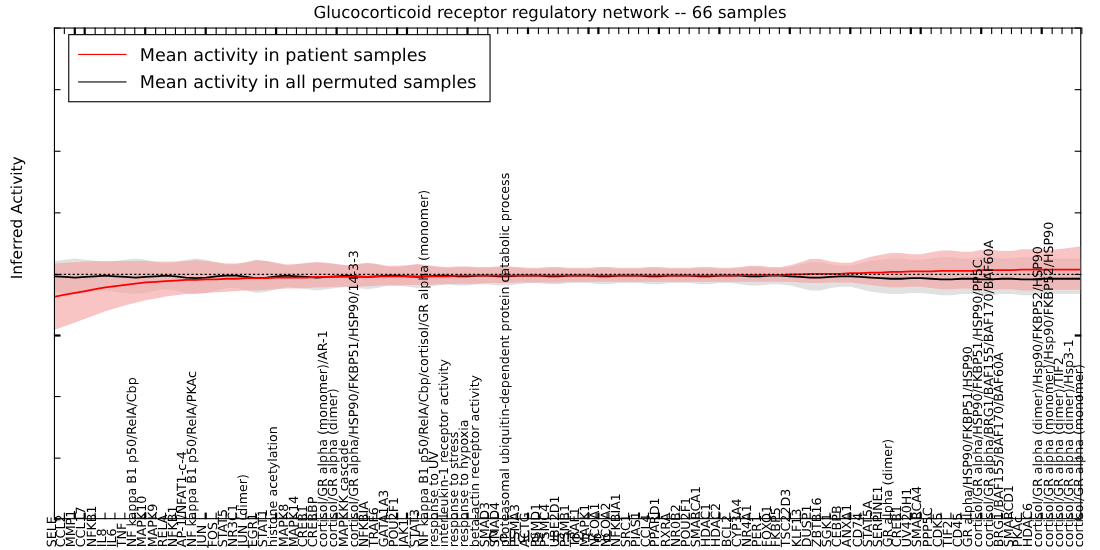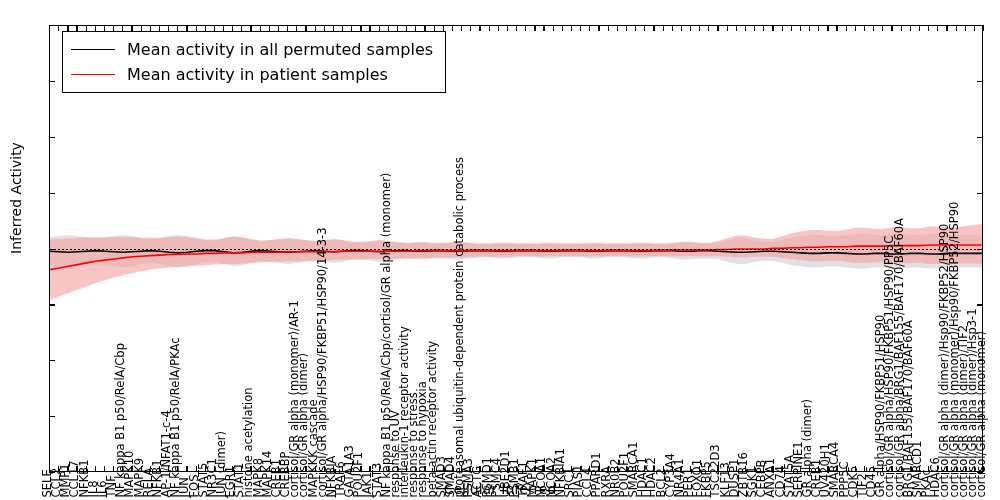--- a/index.html
+++ b/index.html
@@ -45,41 +45,42 @@
                pointer-events:none;}
   .cat{position:absolute;bottom:0;transform-origin:left bottom;
        transform:rotate(-90deg);white-space:nowrap;font-size:11.5px;
        line-height:1;color:#000;}
 </style>
 </head>
 <body>
 
 <div id="root">
 
+  <div id="title">Glucocorticoid receptor regulatory network -- 66 samples</div>
 
   <div id="ylabel">Inferred Activity</div>
   <div id="yticks-container"></div>
 
   <div id="plot">
     <svg id="series" viewBox="0 0 934 447" preserveAspectRatio="none">
         <path d="M0.00,211.21 L9.16,210.09 L18.31,208.97 L27.47,210.09 L36.63,211.21 L45.78,212.32 L54.94,211.21 L64.10,210.09 L73.25,208.97 L82.41,210.09 L91.57,212.32 L100.73,213.44 L109.88,212.32 L119.04,210.09 L128.20,208.97 L137.35,210.09 L146.51,212.32 L155.67,214.56 L164.82,214.56 L173.98,212.32 L183.14,210.09 L192.29,211.21 L201.45,213.44 L210.61,215.68 L219.76,214.56 L228.92,213.44 L238.08,212.32 L247.24,213.44 L256.39,214.56 L265.55,215.68 L274.71,214.56 L283.86,213.44 L293.02,214.56 L302.18,216.79 L311.33,216.79 L320.49,215.68 L329.65,214.56 L338.80,215.68 L347.96,216.79 L357.12,217.91 L366.27,216.79 L375.43,216.79 L384.59,217.91 L393.75,217.91 L402.90,216.79 L412.06,216.79 L421.22,217.91 L430.37,218.47 L439.53,218.47 L448.69,217.91 L457.84,217.91 L467.00,218.47 L476.16,218.47 L485.31,218.47 L494.47,217.91 L503.63,217.91 L512.78,218.47 L521.94,218.47 L531.10,218.47 L540.25,217.91 L549.41,217.91 L558.57,218.47 L567.73,218.47 L576.88,218.47 L586.04,217.91 L595.20,217.91 L604.35,218.47 L613.51,218.47 L622.67,217.91 L631.82,216.79 L640.98,216.79 L650.14,217.91 L659.29,217.91 L668.45,216.79 L677.61,214.56 L686.76,212.32 L695.92,212.32 L705.08,214.56 L714.24,215.68 L723.39,215.68 L732.55,213.44 L741.71,211.21 L750.86,210.09 L760.02,208.97 L769.18,208.97 L778.33,210.09 L787.49,210.09 L796.65,208.97 L805.80,207.85 L814.96,207.85 L824.12,208.97 L833.27,208.97 L842.43,207.85 L851.59,207.85 L860.75,208.97 L869.90,208.97 L879.06,207.85 L888.22,207.85 L897.37,208.97 L906.53,208.97 L915.69,208.97 L924.84,208.97 L934.00,208.97 L934.00,241.38 L924.84,241.38 L915.69,241.38 L906.53,241.38 L897.37,241.38 L888.22,242.50 L879.06,242.50 L869.90,241.38 L860.75,241.38 L851.59,242.50 L842.43,242.50 L833.27,241.38 L824.12,241.38 L814.96,242.50 L805.80,242.50 L796.65,241.38 L787.49,240.26 L778.33,240.26 L769.18,241.38 L760.02,241.38 L750.86,240.26 L741.71,239.15 L732.55,236.91 L723.39,234.68 L714.24,234.68 L705.08,235.79 L695.92,238.03 L686.76,238.03 L677.61,235.79 L668.45,233.56 L659.29,232.44 L650.14,232.44 L640.98,233.56 L631.82,233.56 L622.67,232.44 L613.51,231.32 L604.35,231.32 L595.20,232.44 L586.04,232.44 L576.88,231.32 L567.73,231.32 L558.57,231.32 L549.41,232.44 L540.25,232.44 L531.10,231.32 L521.94,231.32 L512.78,231.32 L503.63,232.44 L494.47,232.44 L485.31,231.32 L476.16,231.32 L467.00,231.32 L457.84,232.44 L448.69,232.44 L439.53,231.32 L430.37,231.32 L421.22,232.44 L412.06,233.56 L402.90,233.56 L393.75,232.44 L384.59,232.44 L375.43,233.56 L366.27,233.56 L357.12,232.44 L347.96,233.56 L338.80,234.68 L329.65,235.79 L320.49,234.68 L311.33,233.56 L302.18,233.56 L293.02,235.79 L283.86,236.91 L274.71,235.79 L265.55,234.68 L256.39,235.79 L247.24,236.91 L238.08,238.03 L228.92,236.91 L219.76,235.79 L210.61,234.68 L201.45,236.91 L192.29,239.15 L183.14,240.26 L173.98,238.03 L164.82,235.79 L155.67,235.79 L146.51,238.03 L137.35,240.26 L128.20,241.38 L119.04,240.26 L109.88,238.03 L100.73,236.91 L91.57,238.03 L82.41,240.26 L73.25,241.38 L64.10,240.26 L54.94,239.15 L45.78,238.03 L36.63,239.15 L27.47,240.26 L18.31,241.38 L9.16,240.26 L0.00,239.15 Z" fill="#c8c8c8" fill-opacity="0.55" stroke="none"></path>
         <path d="M0.00,213.44 L9.16,212.88 L18.31,212.32 L27.47,211.77 L36.63,211.21 L45.78,211.21 L54.94,211.21 L64.10,211.21 L73.25,211.21 L82.41,211.21 L91.57,211.77 L100.73,211.77 L109.88,211.77 L119.04,211.21 L128.20,210.65 L137.35,211.21 L146.51,212.32 L155.67,213.44 L164.82,213.44 L173.98,212.32 L183.14,210.65 L192.29,211.21 L201.45,212.88 L210.61,214.56 L219.76,214.00 L228.92,212.88 L238.08,212.32 L247.24,212.88 L256.39,214.00 L265.55,215.12 L274.71,214.00 L283.86,212.88 L293.02,214.00 L302.18,215.68 L311.33,215.68 L320.49,215.12 L329.65,214.00 L338.80,215.12 L347.96,216.24 L357.12,216.79 L366.27,216.24 L375.43,216.24 L384.59,216.79 L393.75,216.79 L402.90,216.24 L412.06,216.24 L421.22,216.79 L430.37,217.35 L439.53,217.35 L448.69,216.79 L457.84,216.79 L467.00,217.35 L476.16,217.35 L485.31,217.35 L494.47,216.79 L503.63,216.79 L512.78,217.35 L521.94,217.35 L531.10,217.35 L540.25,216.79 L549.41,216.79 L558.57,217.35 L567.73,217.35 L576.88,217.35 L586.04,216.79 L595.20,216.79 L604.35,217.35 L613.51,217.35 L622.67,216.79 L631.82,215.68 L640.98,215.68 L650.14,216.79 L659.29,216.79 L668.45,215.12 L677.61,212.32 L686.76,209.53 L695.92,209.53 L705.08,211.77 L714.24,212.88 L723.39,212.88 L732.55,210.09 L741.71,207.30 L750.86,205.62 L760.02,203.94 L769.18,203.94 L778.33,205.06 L787.49,205.06 L796.65,203.39 L805.80,201.71 L814.96,201.71 L824.12,202.83 L833.27,202.83 L842.43,201.15 L851.59,201.15 L860.75,202.27 L869.90,202.27 L879.06,200.59 L888.22,200.59 L897.37,201.15 L906.53,201.15 L915.69,200.03 L924.84,198.91 L934.00,197.80 L934.00,237.47 L924.84,237.47 L915.69,237.47 L906.53,237.47 L897.37,237.47 L888.22,238.03 L879.06,238.03 L869.90,236.91 L860.75,236.91 L851.59,237.47 L842.43,237.47 L833.27,236.35 L824.12,236.35 L814.96,236.91 L805.80,236.91 L796.65,235.79 L787.49,234.68 L778.33,234.68 L769.18,235.23 L760.02,235.23 L750.86,234.12 L741.71,233.00 L732.55,231.88 L723.39,230.76 L714.24,230.76 L705.08,230.76 L695.92,231.32 L686.76,231.32 L677.61,230.76 L668.45,230.21 L659.29,230.21 L650.14,230.21 L640.98,230.21 L631.82,230.21 L622.67,230.21 L613.51,230.21 L604.35,230.21 L595.20,230.21 L586.04,230.21 L576.88,230.21 L567.73,230.21 L558.57,230.21 L549.41,230.21 L540.25,230.21 L531.10,230.21 L521.94,230.21 L512.78,230.21 L503.63,230.21 L494.47,230.21 L485.31,230.21 L476.16,230.21 L467.00,230.21 L457.84,230.76 L448.69,230.76 L439.53,230.76 L430.37,230.76 L421.22,230.76 L412.06,231.32 L402.90,231.32 L393.75,231.32 L384.59,231.88 L375.43,231.88 L366.27,231.88 L357.12,232.44 L347.96,232.44 L338.80,233.00 L329.65,233.00 L320.49,233.00 L311.33,233.56 L302.18,233.56 L293.02,233.56 L283.86,234.12 L274.71,234.68 L265.55,234.68 L256.39,234.68 L247.24,235.23 L238.08,235.23 L228.92,235.79 L219.76,236.35 L210.61,236.35 L201.45,236.91 L192.29,237.47 L183.14,238.03 L173.98,238.03 L164.82,238.59 L155.67,239.15 L146.51,239.70 L137.35,240.26 L128.20,240.82 L119.04,241.38 L109.88,242.50 L100.73,243.62 L91.57,245.29 L82.41,246.97 L73.25,249.20 L64.10,251.44 L54.94,254.23 L45.78,257.02 L36.63,260.38 L27.47,263.73 L18.31,267.08 L9.16,270.44 L0.00,273.79 Z" fill="#f4a0a0" fill-opacity="0.62" stroke="none"></path>
         <path d="M0.00,225.18 L9.16,225.74 L18.31,226.29 L27.47,225.74 L36.63,225.18 L45.78,224.62 L54.94,225.18 L64.10,225.74 L73.25,226.29 L82.41,225.74 L91.57,225.18 L100.73,224.62 L109.88,225.18 L119.04,226.29 L128.20,226.85 L137.35,226.29 L146.51,225.18 L155.67,224.62 L164.82,224.62 L173.98,225.74 L183.14,226.85 L192.29,226.29 L201.45,225.18 L210.61,224.62 L219.76,225.18 L228.92,225.74 L238.08,226.29 L247.24,225.74 L256.39,225.18 L265.55,224.62 L274.71,225.18 L283.86,225.74 L293.02,225.18 L302.18,224.62 L311.33,224.62 L320.49,225.18 L329.65,225.74 L338.80,225.18 L347.96,224.62 L357.12,224.62 L366.27,225.18 L375.43,225.18 L384.59,224.62 L393.75,224.62 L402.90,225.18 L412.06,225.18 L421.22,224.62 L430.37,224.62 L439.53,224.62 L448.69,225.18 L457.84,225.18 L467.00,224.62 L476.16,224.62 L485.31,224.62 L494.47,225.18 L503.63,225.18 L512.78,224.62 L521.94,224.62 L531.10,224.62 L540.25,225.18 L549.41,225.18 L558.57,224.62 L567.73,224.62 L576.88,224.62 L586.04,225.18 L595.20,225.18 L604.35,224.62 L613.51,224.62 L622.67,224.62 L631.82,225.18 L640.98,225.18 L650.14,224.62 L659.29,224.62 L668.45,225.18 L677.61,225.74 L686.76,226.29 L695.92,226.29 L705.08,225.74 L714.24,225.18 L723.39,225.18 L732.55,225.74 L741.71,226.29 L750.86,226.85 L760.02,227.41 L769.18,227.41 L778.33,226.85 L787.49,226.85 L796.65,227.41 L805.80,227.97 L814.96,227.97 L824.12,227.41 L833.27,227.41 L842.43,227.97 L851.59,227.97 L860.75,227.41 L869.90,227.41 L879.06,227.97 L888.22,227.97 L897.37,227.41 L906.53,227.41 L915.69,227.41 L924.84,227.41 L934.00,227.41 " fill="none" stroke="#000000" stroke-width="1.6"></path>
         <path d="M0.00,243.62 L9.16,241.94 L18.31,240.26 L27.47,238.59 L36.63,236.91 L45.78,235.23 L54.94,234.12 L64.10,233.00 L73.25,231.88 L82.41,230.76 L91.57,230.21 L100.73,229.65 L109.88,229.09 L119.04,228.53 L128.20,228.53 L137.35,227.97 L146.51,227.97 L155.67,227.41 L164.82,227.41 L173.98,226.85 L183.14,226.85 L192.29,226.85 L201.45,226.29 L210.61,226.29 L219.76,226.29 L228.92,226.29 L238.08,225.74 L247.24,225.74 L256.39,225.74 L265.55,225.74 L274.71,225.74 L283.86,225.74 L293.02,225.18 L302.18,225.18 L311.33,225.18 L320.49,225.18 L329.65,225.18 L338.80,225.18 L347.96,225.18 L357.12,225.18 L366.27,224.62 L375.43,224.62 L384.59,224.62 L393.75,224.62 L402.90,224.62 L412.06,224.62 L421.22,224.62 L430.37,224.62 L439.53,224.62 L448.69,224.62 L457.84,224.62 L467.00,224.62 L476.16,224.62 L485.31,224.62 L494.47,224.62 L503.63,224.62 L512.78,224.62 L521.94,224.62 L531.10,224.62 L540.25,224.62 L549.41,224.62 L558.57,224.62 L567.73,224.62 L576.88,224.62 L586.04,224.62 L595.20,224.62 L604.35,224.62 L613.51,224.62 L622.67,224.06 L631.82,224.06 L640.98,224.06 L650.14,224.06 L659.29,224.06 L668.45,223.50 L677.61,223.50 L686.76,222.94 L695.92,222.94 L705.08,222.94 L714.24,222.94 L723.39,222.38 L732.55,222.38 L741.71,221.82 L750.86,221.82 L760.02,221.26 L769.18,221.26 L778.33,220.71 L787.49,220.71 L796.65,220.71 L805.80,220.15 L814.96,220.15 L824.12,220.15 L833.27,220.15 L842.43,219.59 L851.59,219.59 L860.75,219.59 L869.90,219.59 L879.06,219.03 L888.22,219.03 L897.37,219.03 L906.53,219.03 L915.69,219.03 L924.84,219.03 L934.00,219.03 " fill="none" stroke="#ff0000" stroke-width="1.6"></path>
         <line x1="0" y1="223.50" x2="934" y2="223.50" stroke="#000" stroke-width="1.2" stroke-dasharray="2,2"></line>
       </svg>
 
     <div id="legend">
       <div class="lgrow">
+        <span class="lgline red"></span>
+        <span class="lgtxt">Mean activity in patient samples</span>
+      </div>
+      <div class="lgrow">
         <span class="lgline"></span>
         <span class="lgtxt">Mean activity in all permuted samples</span>
-      </div>
-      <div class="lgrow">
-        <span class="lgline red"></span>
-        <span class="lgtxt">Mean activity in patient samples</span>
       </div>
     </div>
   </div>
 
   <div id="xticklabels">
       <div class="cat" style="left: 4px; bottom: 3px;">SELE</div>
       <div class="cat" style="left: 13.1569px; bottom: 3px;">CCL2</div>
       <div class="cat" style="left: 22.3137px; bottom: 3px;">MMP1</div>
       <div class="cat" style="left: 31.4706px; bottom: 3px;">CCL17</div>
       <div class="cat" style="left: 40.6275px; bottom: 3px;">NFKB1</div>

